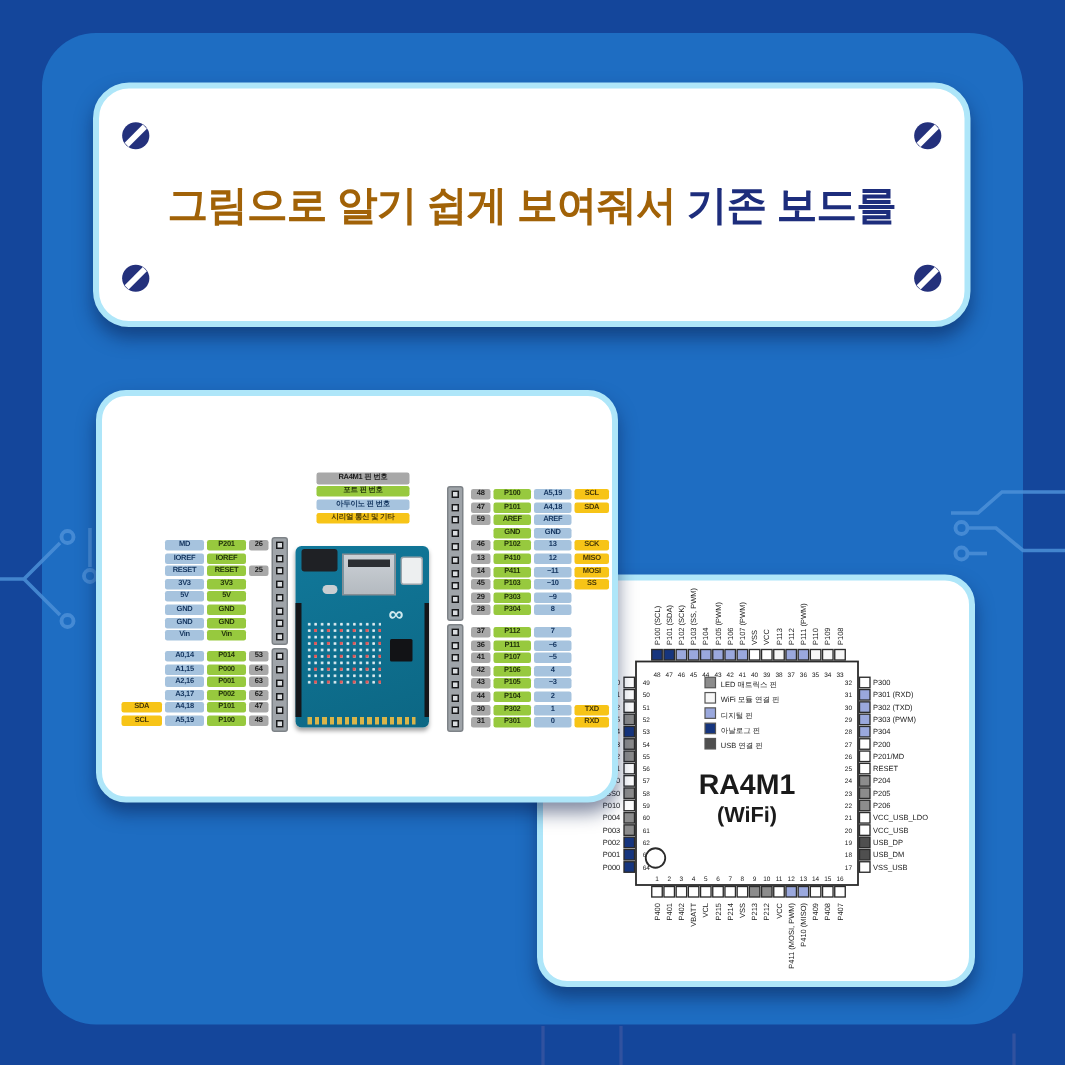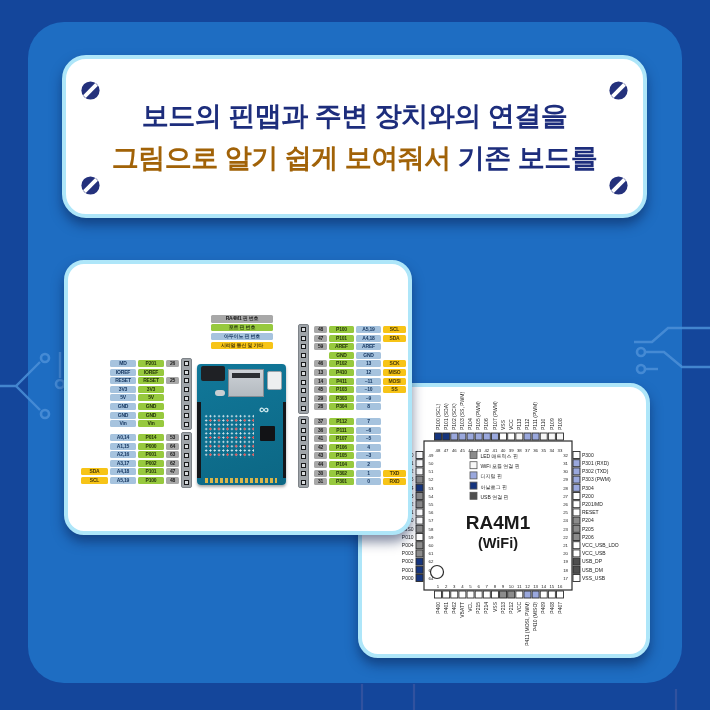--- a/index.html
+++ b/index.html
@@ -105,21 +105,20 @@
       </svg>
     <svg class="screw bl" viewBox="0 0 22 22">
       <circle cx="11" cy="11" r="9.5" fill="#24317c"></circle>
         <rect x="2" y="9" width="18" height="4" fill="#fff" transform="rotate(-45 11 11)"></rect>
       </svg>
     <svg class="screw br" viewBox="0 0 22 22">
       <circle cx="11" cy="11" r="9.5" fill="#24317c"></circle>
         <rect x="2" y="9" width="18" height="4" fill="#fff" transform="rotate(-45 11 11)"></rect>
       </svg>
 
-    <div class="hline">보드의 핀맵과 주변 장치와의 연결을</div>
     <div class="hline"><span class="hred">그림으로 알기 쉽게 보여줘서</span><span> 기존 보드를</span></div>
   </div>
 
   <div class="card" id="card-pinmap">
     <div id="pm-legend">
         <div class="pm-cell" style="background: rgb(168, 168, 168); color: rgb(28, 28, 28);">RA4M1 핀 번호</div>
         <div class="pm-cell" style="background: rgb(151, 201, 62); color: rgb(37, 54, 11);">포트 핀 번호</div>
         <div class="pm-cell" style="background: rgb(166, 195, 222); color: rgb(20, 53, 95);">아두이노 핀 번호</div>
         <div class="pm-cell" style="background: rgb(247, 196, 23); color: rgb(74, 58, 7);">시리얼 통신 및 기타</div>
       </div>

